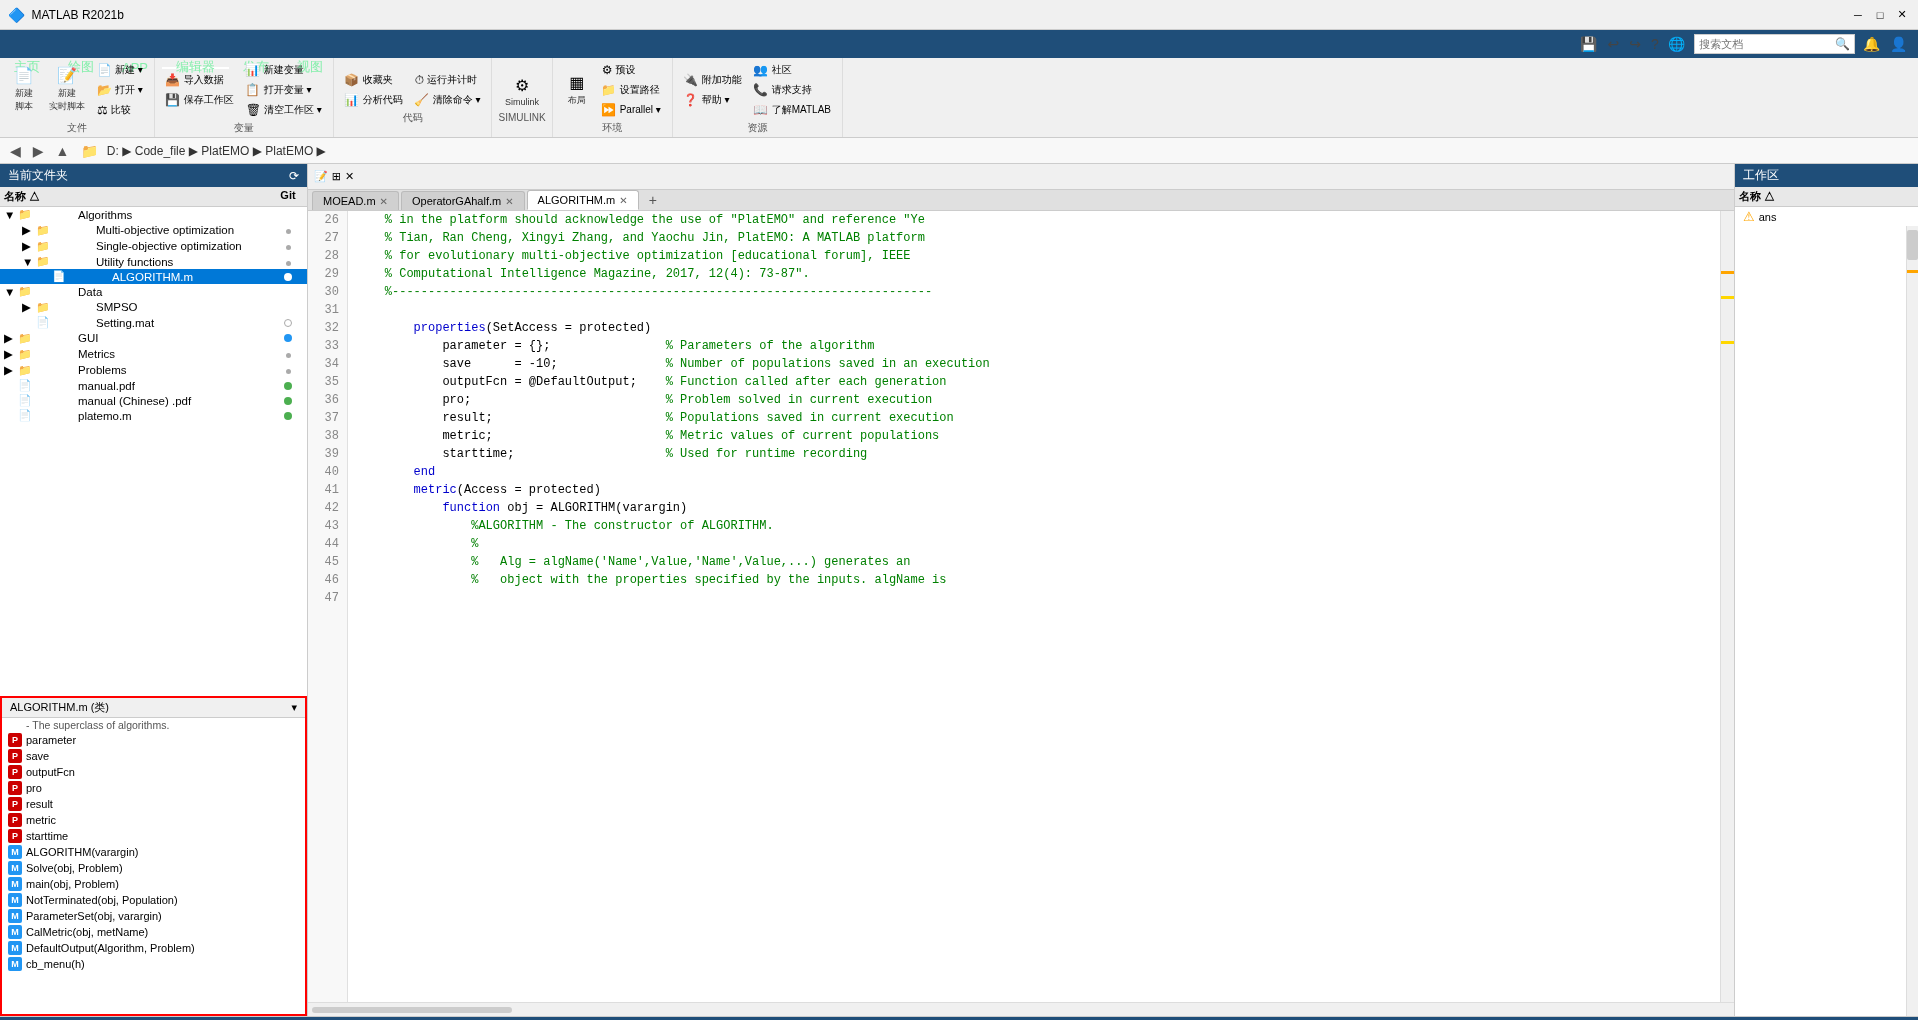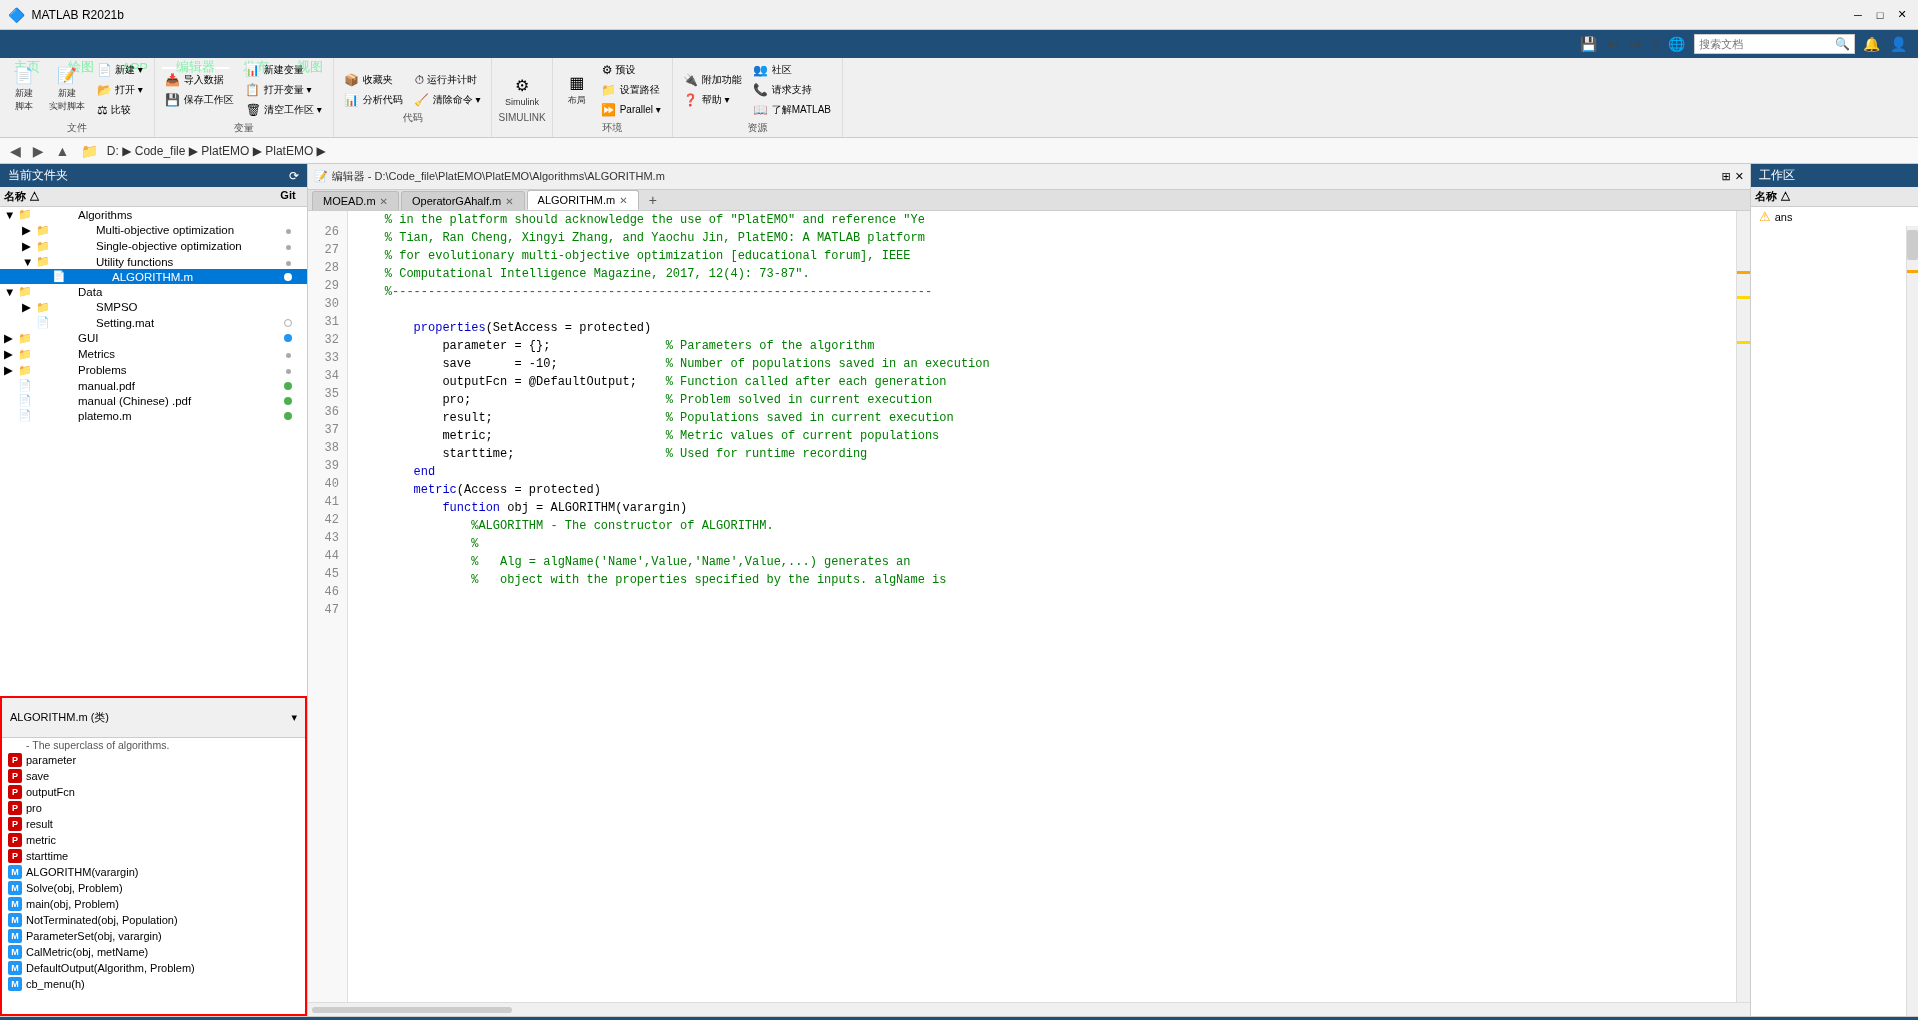--- a/index.html
+++ b/index.html
@@ -166,21 +166,21 @@
       border-top: 2px solid #cc0000;
       background: #fff;
       height: 320px;
       display: flex;
       flex-direction: column;
       overflow: hidden;
     }
     .symbol-header {
       background: #f0f0f0;
       border-bottom: 1px solid #ccc;
-      padding: 12px 8px;
+      padding: 2px 8px;
       display: flex;
       align-items: center;
       justify-content: space-between;
       font-size: 11px;
     }
     .symbol-list { overflow-y: auto; flex: 1; font-size: 11px; }
     .symbol-item {
       display: flex;
       align-items: center;
       padding: 1px 6px;
@@ -241,21 +241,21 @@
       flex: 1;
       display: flex;
       overflow: hidden;
       font-family: 'Consolas', 'Courier New', monospace;
       font-size: 12px;
       line-height: 18px;
     }
     .line-numbers {
       background: #f8f8f8;
       border-right: 1px solid #e0e0e0;
-      padding: 12px 8px;
+      padding: 0 8px;
       text-align: right;
       color: #888;
       user-select: none;
       overflow: hidden;
       min-width: 40px;
     }
     .code-content {
       flex: 1;
       overflow: auto;
       padding: 0 8px;
@@ -269,21 +269,21 @@
       width: 14px;
       background: #f0f0f0;
       border-left: 1px solid #ddd;
       display: flex;
       flex-direction: column;
     }
     .scroll-mark { width: 100%; height: 3px; background: #ffa500; margin: 2px 0; }
 
     
     .right-panel {
-      width: 168px;
+      width: 184px;
       border-left: 1px solid #ccc;
       background: #fff;
       display: flex;
       flex-direction: column;
     }
     .workspace-header {
       background: #1f4e79;
       color: #fff;
       padding: 3px 8px;
       font-size: 12px;
@@ -732,21 +732,20 @@
           <span>cb_menu(h)</span>
         </div>
       </div>
     </div>
   </div>
 
   <div class="editor-area">
 
     <div class="editor-toolbar">
       <span>📝</span>
-      <span class="editor-path">编辑器 - D:\Code_file\PlatEMO\PlatEMO\Algorithms\ALGORITHM.m</span>
       <span style="cursor:pointer;">⊞</span>
       <span style="cursor:pointer;">✕</span>
     </div>
 
     <div class="tab-bar">
       <div class="tab">
         <span>MOEAD.m</span>
         <span class="close">✕</span>
       </div>
       <div class="tab">

